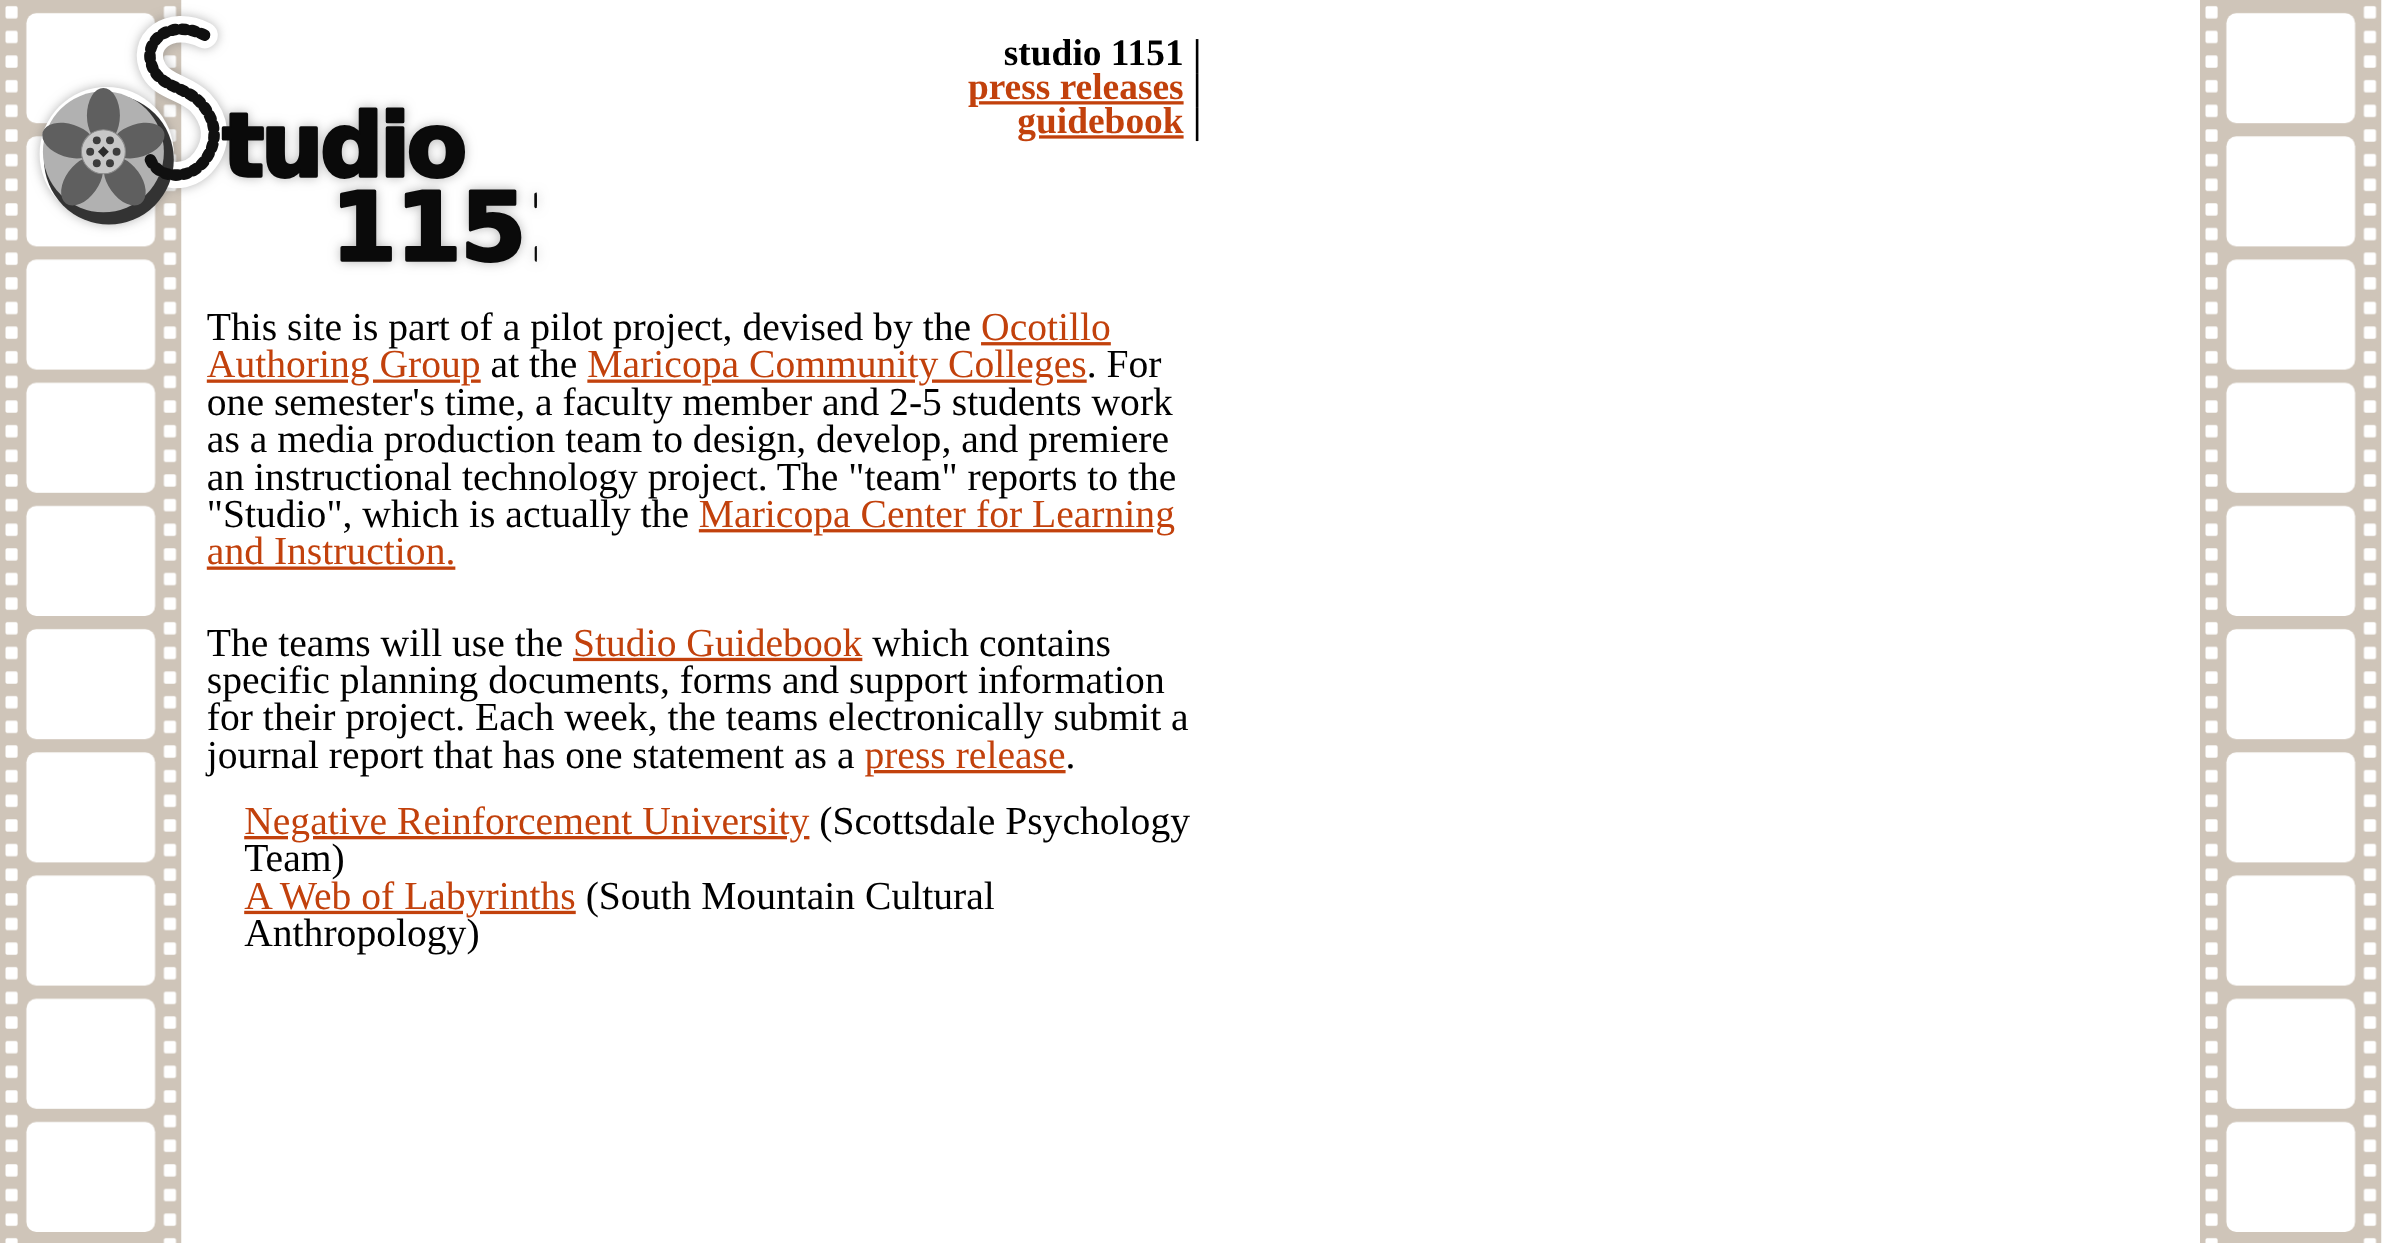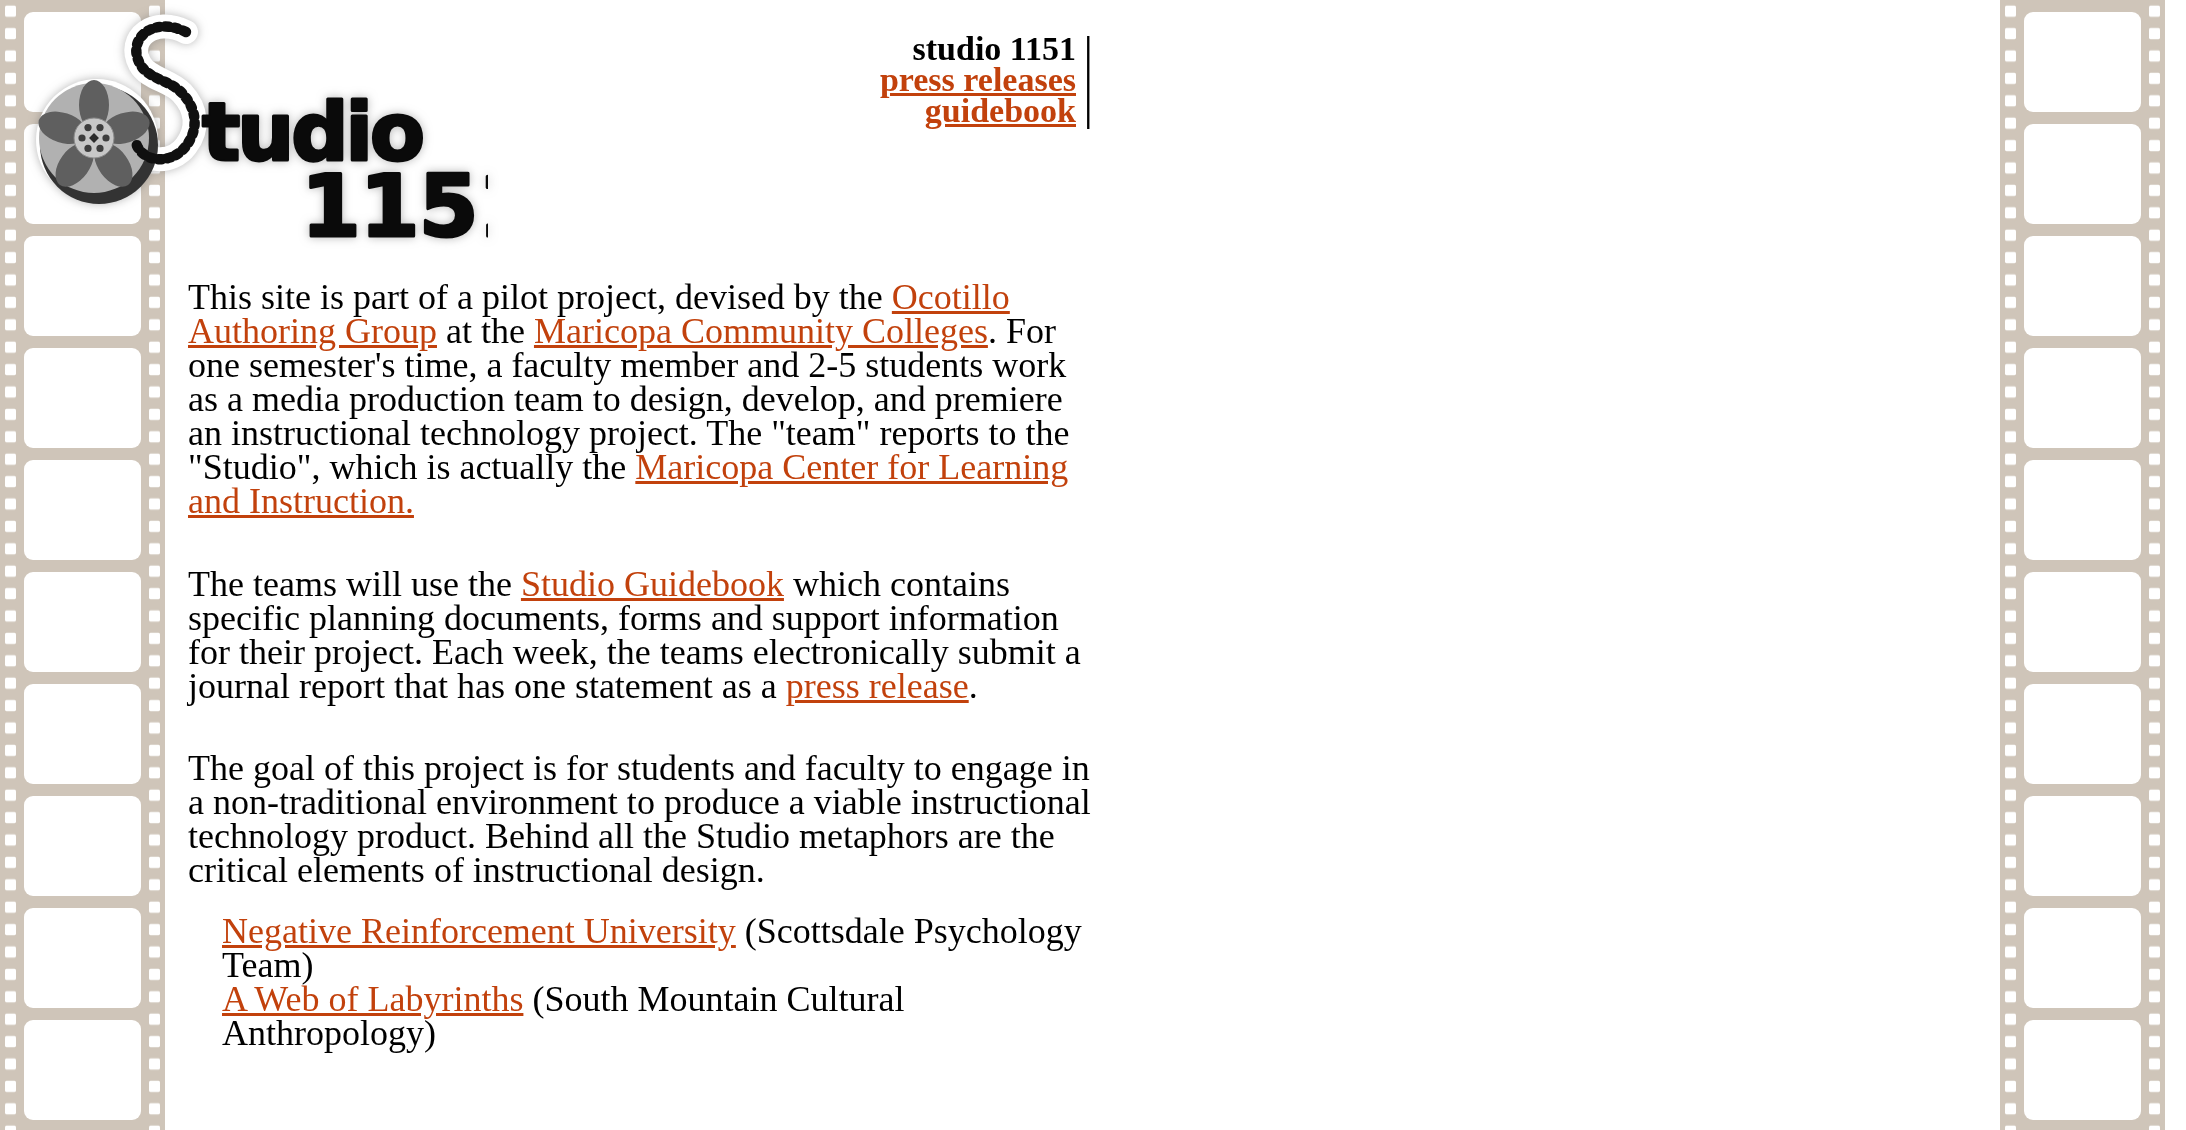--- a/index.html
+++ b/index.html
@@ -104,19 +104,18 @@
 <div class="topnav">
     <div><span>studio 1151</span><span> |</span></div>
     <div><a href="#" class="lnk">press releases</a><span> |</span></div>
     <div><a href="#" class="lnk">guidebook</a><span> |</span></div>
   </div>
 
 <div class="main">
   <div>
       <p><span>This site is part of a pilot project, devised by the </span><a href="#" class="lnk">Ocotillo</a><span> </span><a href="#" class="lnk">Authoring Group</a><span> at the </span><a href="#" class="lnk">Maricopa Community Colleges</a><span>. For one semester's time, a faculty member and 2-5 students work as a media production team to design, develop, and premiere an instructional technology project. The "team" reports to the "Studio", which is actually the </span><a href="#" class="lnk">Maricopa Center for Learning and Instruction.</a></p>
       <p><span>The teams will use the </span><a href="#" class="lnk">Studio Guidebook</a><span> which contains specific planning documents, forms and support information for their project. Each week, the teams electronically submit a journal report that has one statement as a </span><a href="#" class="lnk">press release</a><span>.</span></p>
-      <p><span>The goal of this project is for students and faculty to engage in a non-traditional environment to produce a viable instructional technology product. Behind all the Studio metaphors are the critical elements of instructional design.</span></p>
     </div>
   <div class="productions">
       <div><a href="#" class="lnk">Negative Reinforcement University</a><span> (Scottsdale Psychology Team)</span></div>
       <div><a href="#" class="lnk">A Web of Labyrinths</a><span> (South Mountain Cultural Anthropology)</span></div>
     </div>
 </div>
 
 </body></html>

